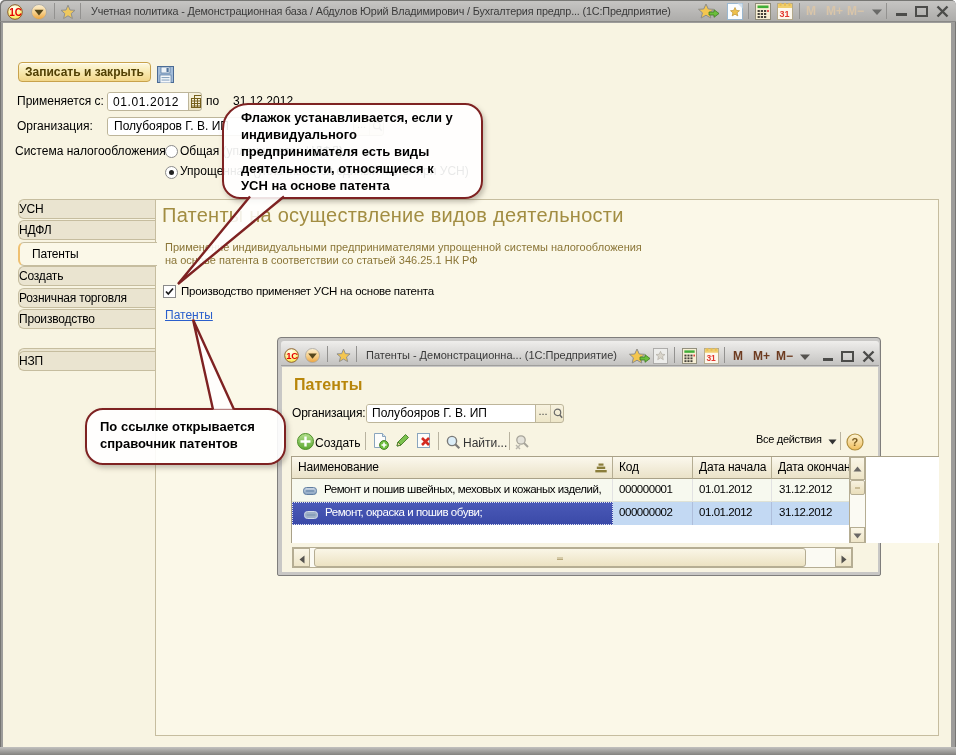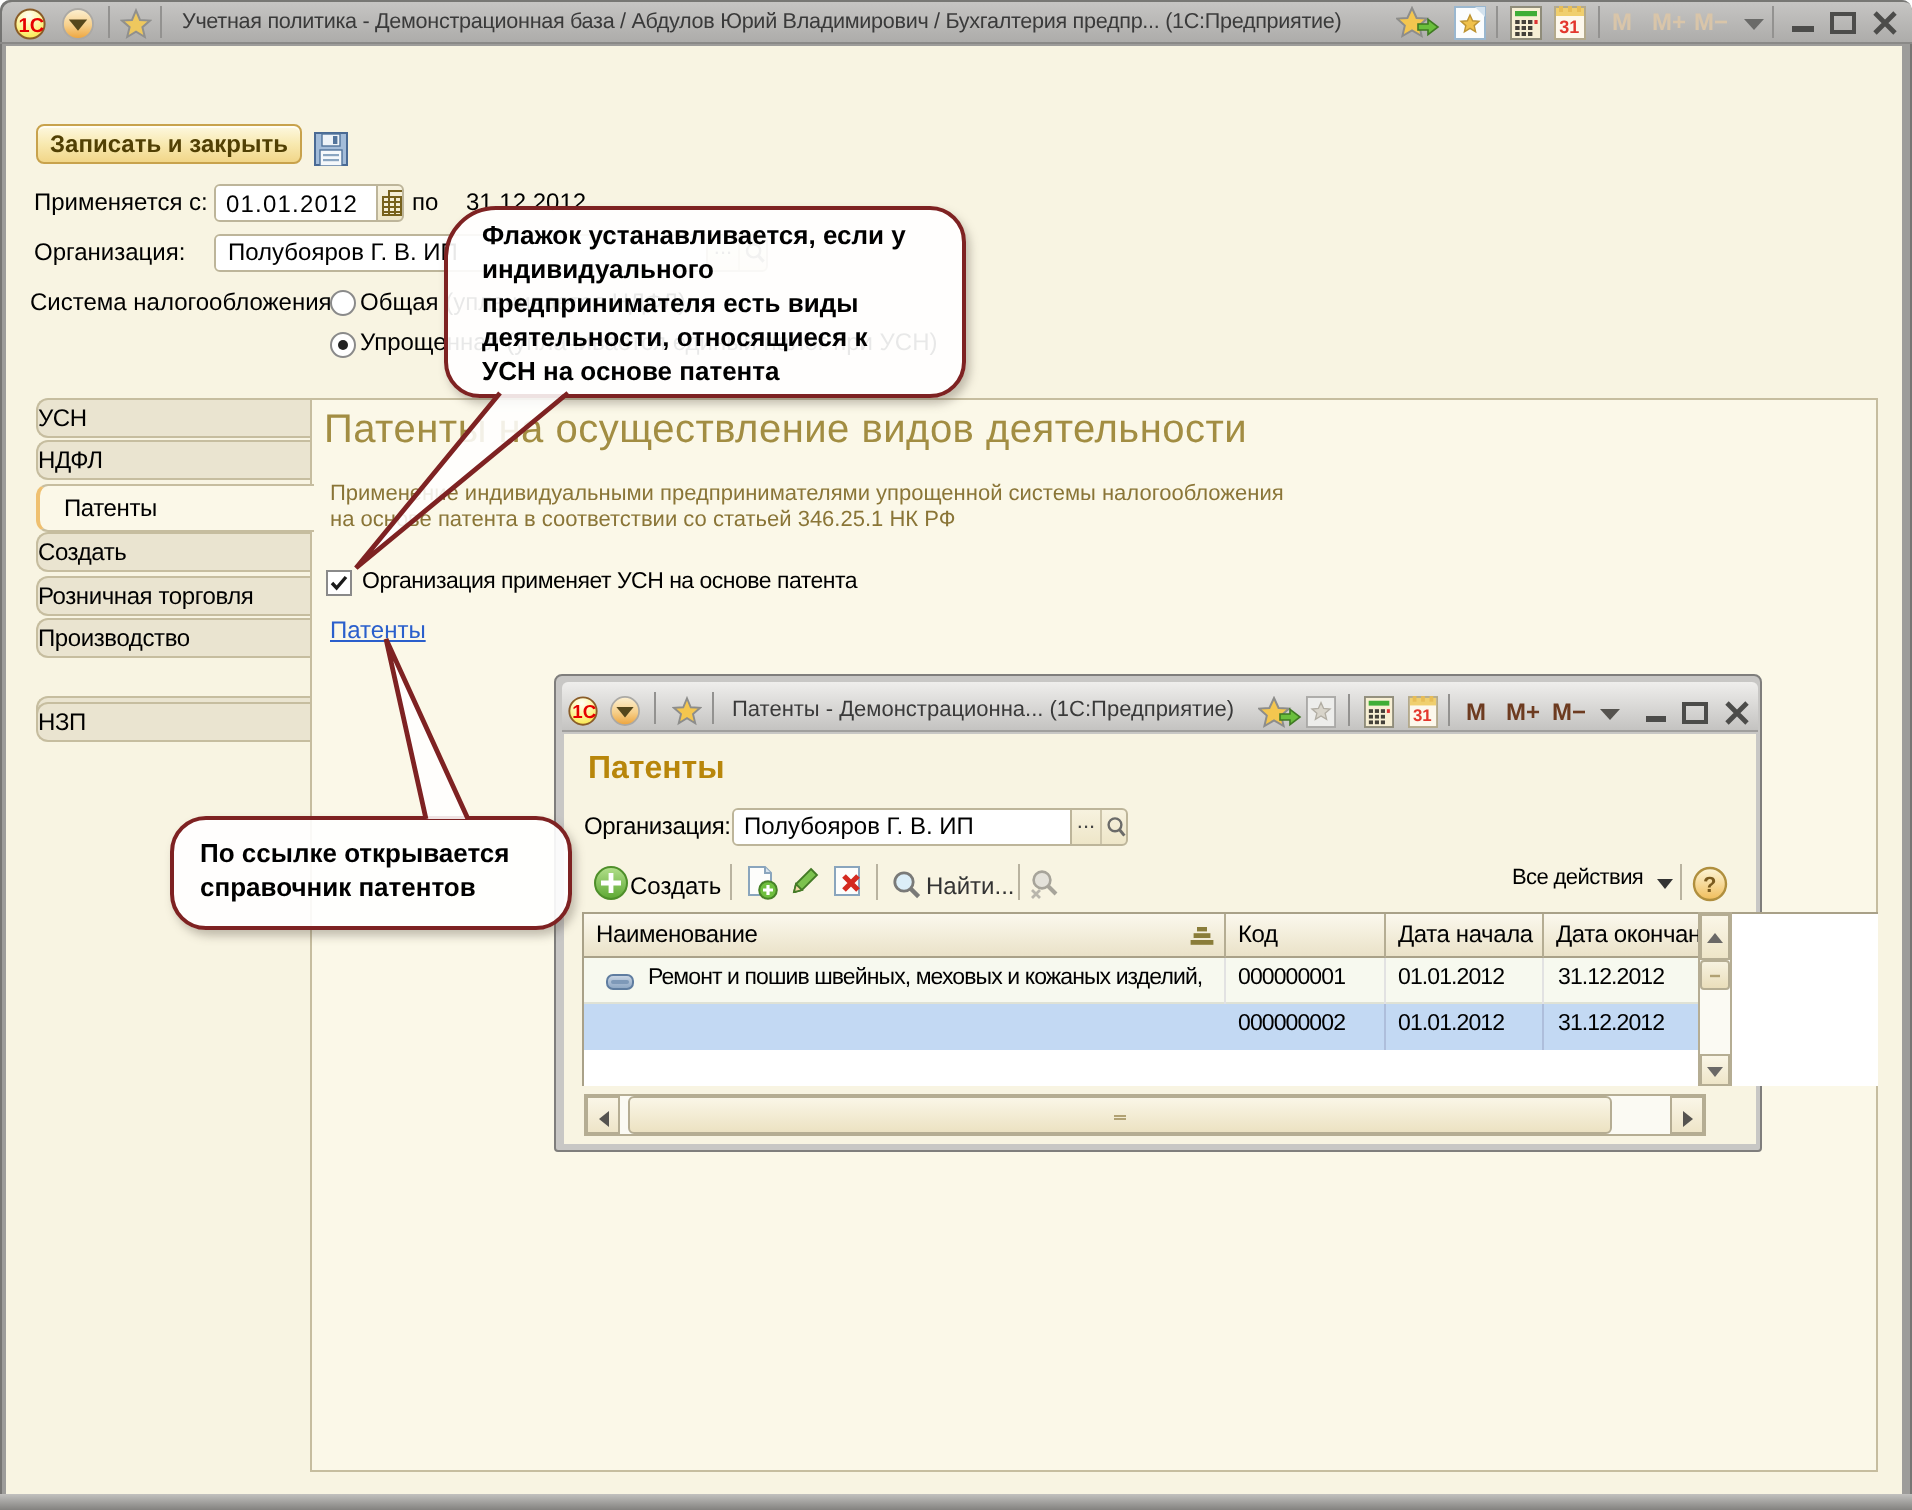--- a/index.html
+++ b/index.html
@@ -210,21 +210,21 @@
 
   <div id="panel">
     <div id="h2panel">Патенты на осуществление видов деятельности</div>
     <div class="desc" style="top:41px;">Применение индивидуальными предпринимателями упрощенной системы налогообложения</div>
     <div class="desc" style="top:54px;">на основе патента в соответствии со статьей 346.25.1 НК РФ</div>
     <div class="cbx" style="left:7px;top:85px;">
       <svg width="11" height="11" viewBox="0 0 11 11">
           <path d="M2 5.5 L4.3 8 L9 2.5" stroke="#1a1a1a" stroke-width="1.7" fill="none"></path>
         </svg>
     </div>
-    <span class="lbl" style="left:25px;top:85px;font-size:11.5px;letter-spacing:-0.25px;">Организация применяет УСН на основе патента</span>
+    <span class="lbl" style="left:25px;top:85px;font-size:11.5px;letter-spacing:-0.25px;">Производство применяет УСН на основе патента</span>
     <a class="link" style="position:absolute;left:9px;top:108px;" href="#">Патенты</a>
   </div>
 </div>
 
 <div id="childwin">
   <div id="childtitle">
     <svg class="icon" style="left:3px;top:7px;" width="15" height="15" viewBox="0 0 16 16">
       <circle cx="8" cy="8" r="7.3" fill="url(#g1c)" stroke="#8a5c28" stroke-width="1"></circle>
       <text x="2.3" y="11.8" font-size="10" font-weight="bold" font-family="Liberation Sans" fill="#e60000">1С</text>
     </svg>
@@ -386,20 +386,27 @@
         <span class="cell" style="left:32px;top:4px;">Ремонт и пошив швейных, меховых и кожаных изделий,</span>
         <span class="cell" style="left:327px;top:4px;">000000001</span>
         <span class="cell" style="left:407px;top:4px;">01.01.2012</span>
         <span class="cell" style="left:487px;top:4px;">31.12.2012</span>
         <div style="position:absolute;left:320px;top:0;width:1px;height:23px;background:#e2e2e2;"></div>
         <div style="position:absolute;left:400px;top:0;width:1px;height:23px;background:#e2e2e2;"></div>
         <div style="position:absolute;left:479px;top:0;width:1px;height:23px;background:#e2e2e2;"></div>
       </div>
 
       <div style="position:absolute;left:0;top:45px;width:558px;height:23px;background:#c3d9f3;">
+        <div style="position:absolute;left:0;top:0;width:321px;height:23px;background:linear-gradient(#4a59b7,#3b4aa8);border:1px dotted rgba(255,255,255,0.85);">
+          <svg style="position:absolute;left:11px;top:8px;" width="14" height="8" viewBox="0 0 14 8">
+              <rect x="0.5" y="0.5" width="13" height="7" rx="3" fill="#9eb0c6" stroke="#cfd9e8"></rect>
+              <rect x="2.5" y="3" width="9" height="2" rx="1" fill="#8aa0bb"></rect>
+            </svg>
+          <span class="cell" style="left:32px;top:3px;color:#fff;">Ремонт, окраска и пошив обуви;</span>
+        </div>
         <span class="cell" style="left:327px;top:4px;">000000002</span>
         <span class="cell" style="left:407px;top:4px;">01.01.2012</span>
         <span class="cell" style="left:487px;top:4px;">31.12.2012</span>
         <div style="position:absolute;left:400px;top:0;width:1px;height:23px;background:#aebedb;"></div>
         <div style="position:absolute;left:479px;top:0;width:1px;height:23px;background:#aebedb;"></div>
       </div>
     </div>
 
     <div style="position:absolute;left:567px;top:89px;width:17px;height:87px;background:#fbfaf3;border:1px solid #b5ad93;">
       <div class="sbtn" style="left:0px;top:0px;width:15px;height:23px;">

